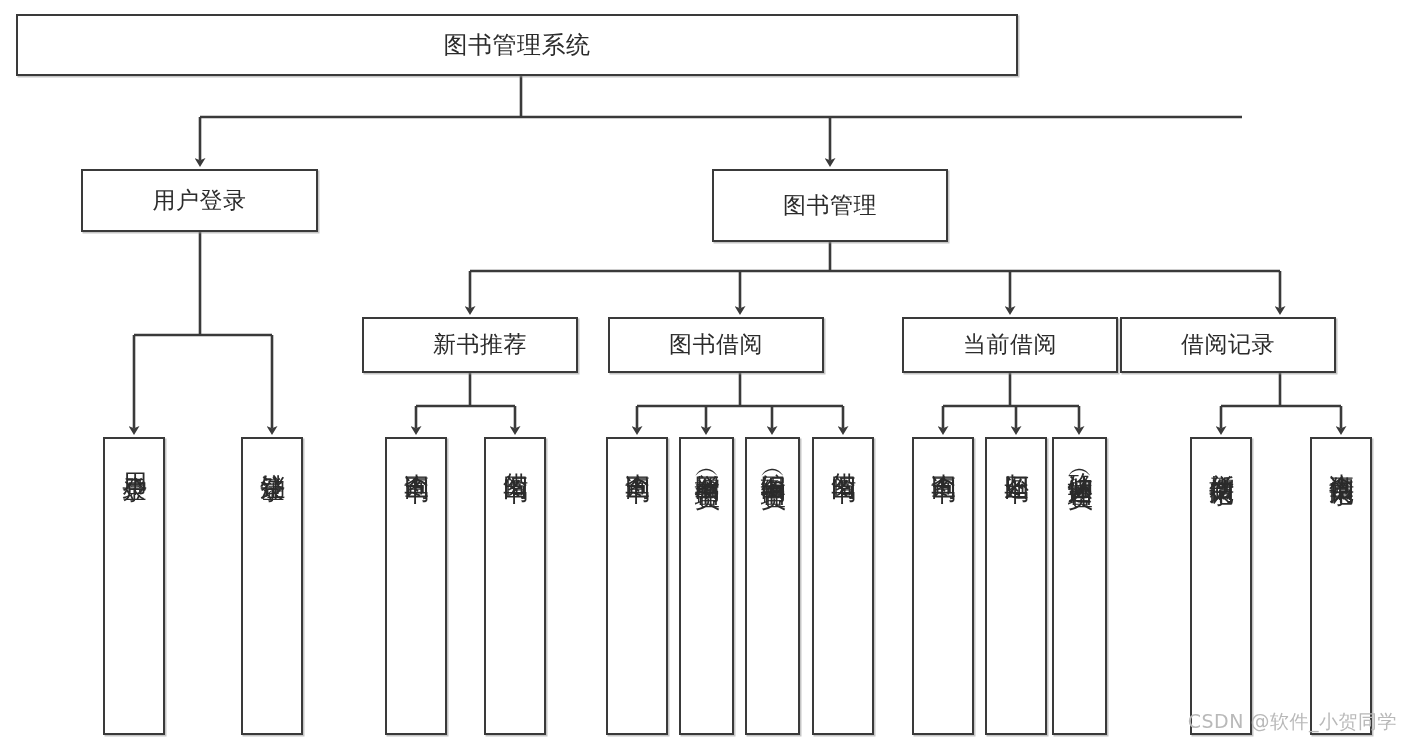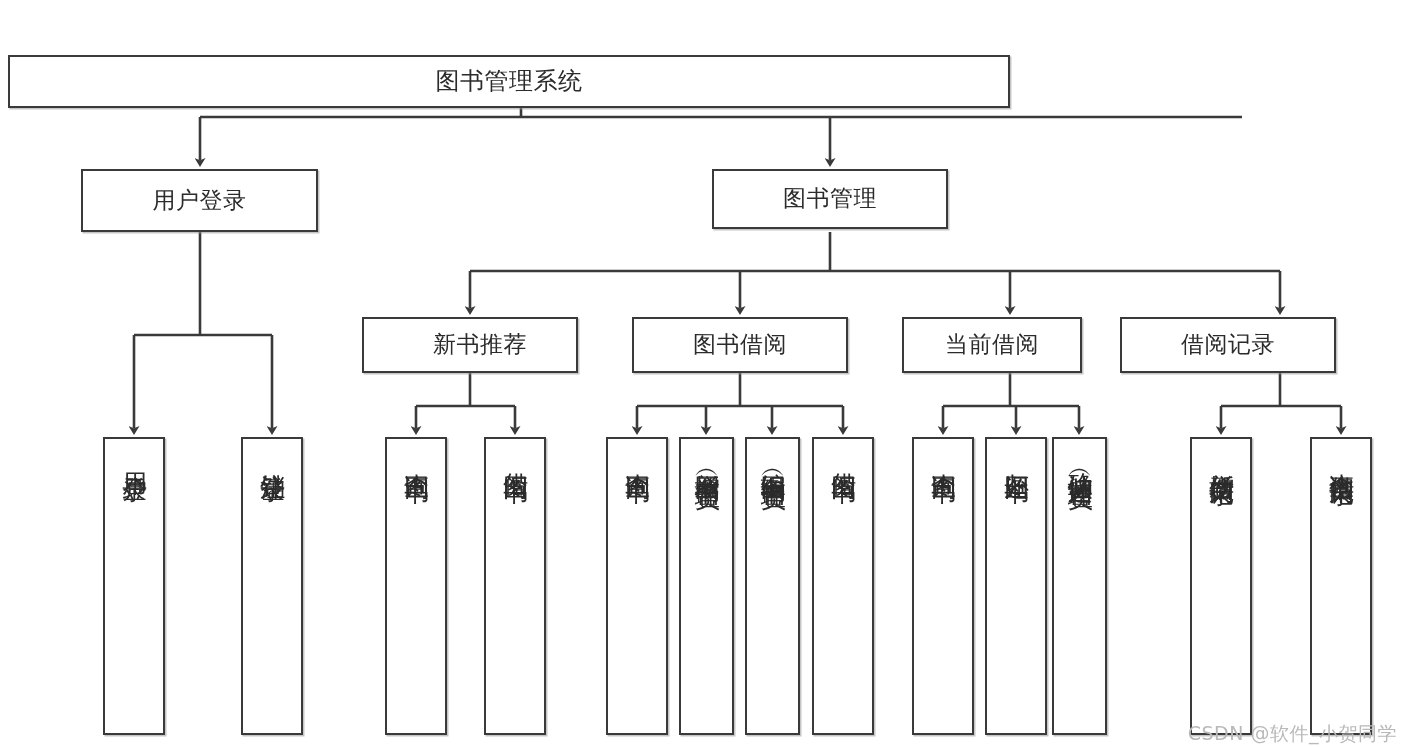--- a/index.html
+++ b/index.html
@@ -59,21 +59,21 @@
   .node.vertical .node-label {
     writing-mode: vertical-rl;
     text-orientation: upright;
     font-size: 25px;
     line-height: 1.05;
     letter-spacing: 2px;
   }
   .watermark {
     position: absolute;
     right: 8px;
-    bottom: 0;
+    bottom: 12px;
     font-size: 19px;
     color: #b9b9b9;
     letter-spacing: 0.5px;
     z-index: 3;
     white-space: nowrap;
   }
 </style>
 </head>
 <body>
 
@@ -123,38 +123,38 @@
       <path d="M1016,406 L1016,428" marker-end="url(#arrowhead)"></path>
       <path d="M1079,406 L1079,428" marker-end="url(#arrowhead)"></path>
 
       <path d="M1280,373 L1280,406"></path>
       <path d="M1221,406 L1341,406"></path>
       <path d="M1221,406 L1221,428" marker-end="url(#arrowhead)"></path>
       <path d="M1341,406 L1341,428" marker-end="url(#arrowhead)"></path>
     </g>
   </svg>
 
-  <div class="node horizontal root" style="left: 8px; top: 14px; width: 1002px; height: 53px; margin-top: 41px;">
+  <div class="node horizontal root" style="left: 16px; top: 14px; width: 1002px; height: 62px;">
     <span class="node-label">图书管理系统</span>
   </div>
 
   <div class="node horizontal" style="left: 81px; top: 169px; width: 237px; height: 63px;">
     <span class="node-label">用户登录</span>
   </div>
-  <div class="node horizontal" style="left: 712px; top: 169px; width: 236px; height: 60px;">
+  <div class="node horizontal" style="left: 712px; top: 169px; width: 236px; height: 73px;">
     <span class="node-label">图书管理</span>
   </div>
 
   <div class="node horizontal" style="left: 362px; top: 317px; width: 216px; height: 56px; padding-left: 20px;">
     <span class="node-label">新书推荐</span>
   </div>
-  <div class="node horizontal" style="left: 632px; top: 317px; width: 216px; height: 56px;">
+  <div class="node horizontal" style="left: 608px; top: 317px; width: 216px; height: 56px;">
     <span class="node-label">图书借阅</span>
   </div>
-  <div class="node horizontal" style="left: 902px; top: 317px; width: 180px; height: 56px;">
+  <div class="node horizontal" style="left: 902px; top: 317px; width: 216px; height: 56px;">
     <span class="node-label">当前借阅</span>
   </div>
   <div class="node horizontal" style="left: 1120px; top: 317px; width: 216px; height: 56px;">
     <span class="node-label">借阅记录</span>
   </div>
 
   <div class="node vertical" style="left: 103px; top: 437px; width: 62px; height: 298px;">
     <span class="node-label">用户登录</span>
   </div>
   <div class="node vertical" style="left: 241px; top: 437px; width: 62px; height: 298px;">

